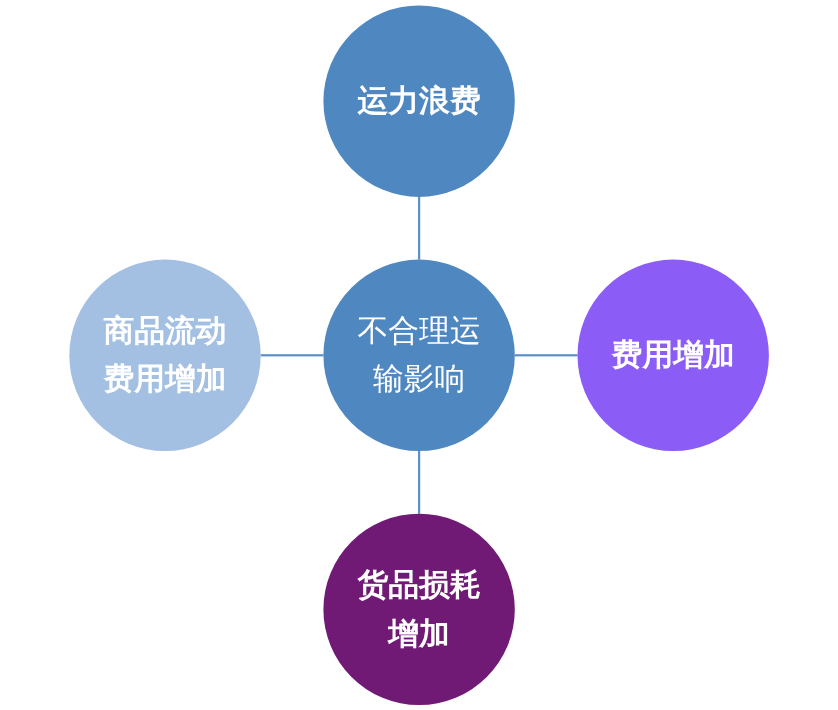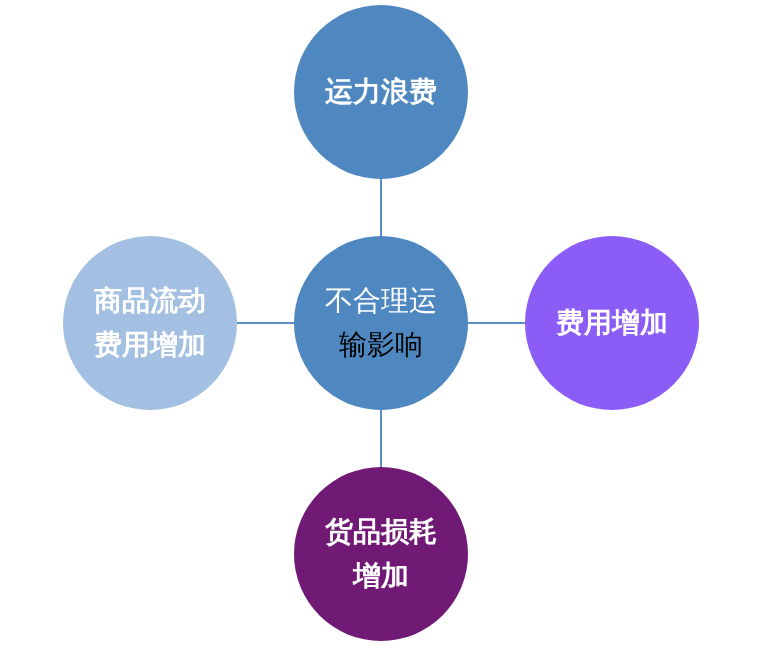--- a/index.html
+++ b/index.html
@@ -61,21 +61,21 @@
   <div class="connector v" style="left:380px; top:410px; height:57px;"></div>
   <div class="connector h" style="left:237px; top:322px; width:57px;"></div>
   <div class="connector h" style="left:468px; top:322px; width:57px;"></div>
 
   <div class="node outer" style="left:294px; top:5px; background:#4f88c0;">
     <span class="label">运力浪费</span>
   </div>
 
   <div class="node center" style="left:294px; top:236px; background:#4f88c0;">
     <span class="label" style="color:#ffffff;">不合理运</span>
-    <span class="label" style="color:#000000;text-align:center;">输影响</span>
+    <span class="label" style="color:#ffffff;text-align:center;">输影响</span>
   </div>
 
   <div class="node outer" style="left:63px; top:236px; background:#a3bfe2;">
     <span class="label">商品流动</span>
     <span class="label">费用增加</span>
   </div>
 
   <div class="node outer" style="left:525px; top:236px; background:#8b5cf6;">
     <span class="label">费用增加</span>
   </div>

